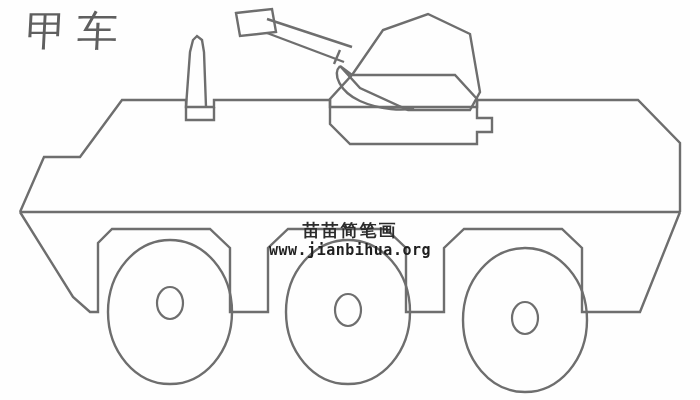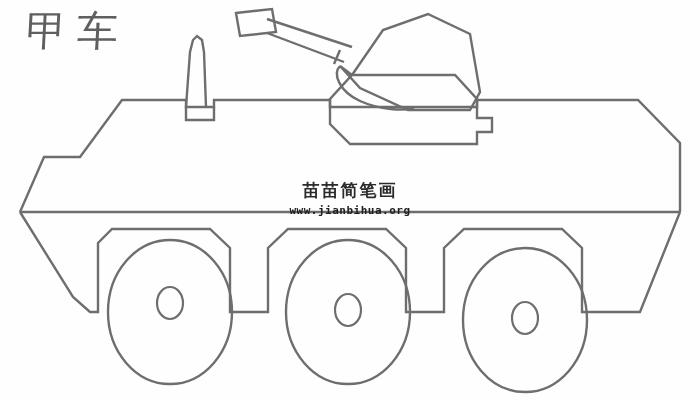--- a/index.html
+++ b/index.html
@@ -62,24 +62,25 @@
     user-select: none;
   }
   #wm-cn {
     font-family: "DejaVu Sans", sans-serif;
     font-size: 17px;
     font-weight: 700;
     color: #2b2b2b;
     letter-spacing: 2px;
     line-height: 20px;
     display: block;
+    margin-top: 40px;
   }
   #wm-url {
     font-family: "DejaVu Sans Mono", "Liberation Mono", monospace;
-    font-size: 11px;
+    font-size: 15px;
     font-weight: 700;
     color: #1f1f1f;
     letter-spacing: 0.5px;
     line-height: 19px;
     display: block;
     margin-top: 1px;
   }
 </style>
 </head>
 <body>

